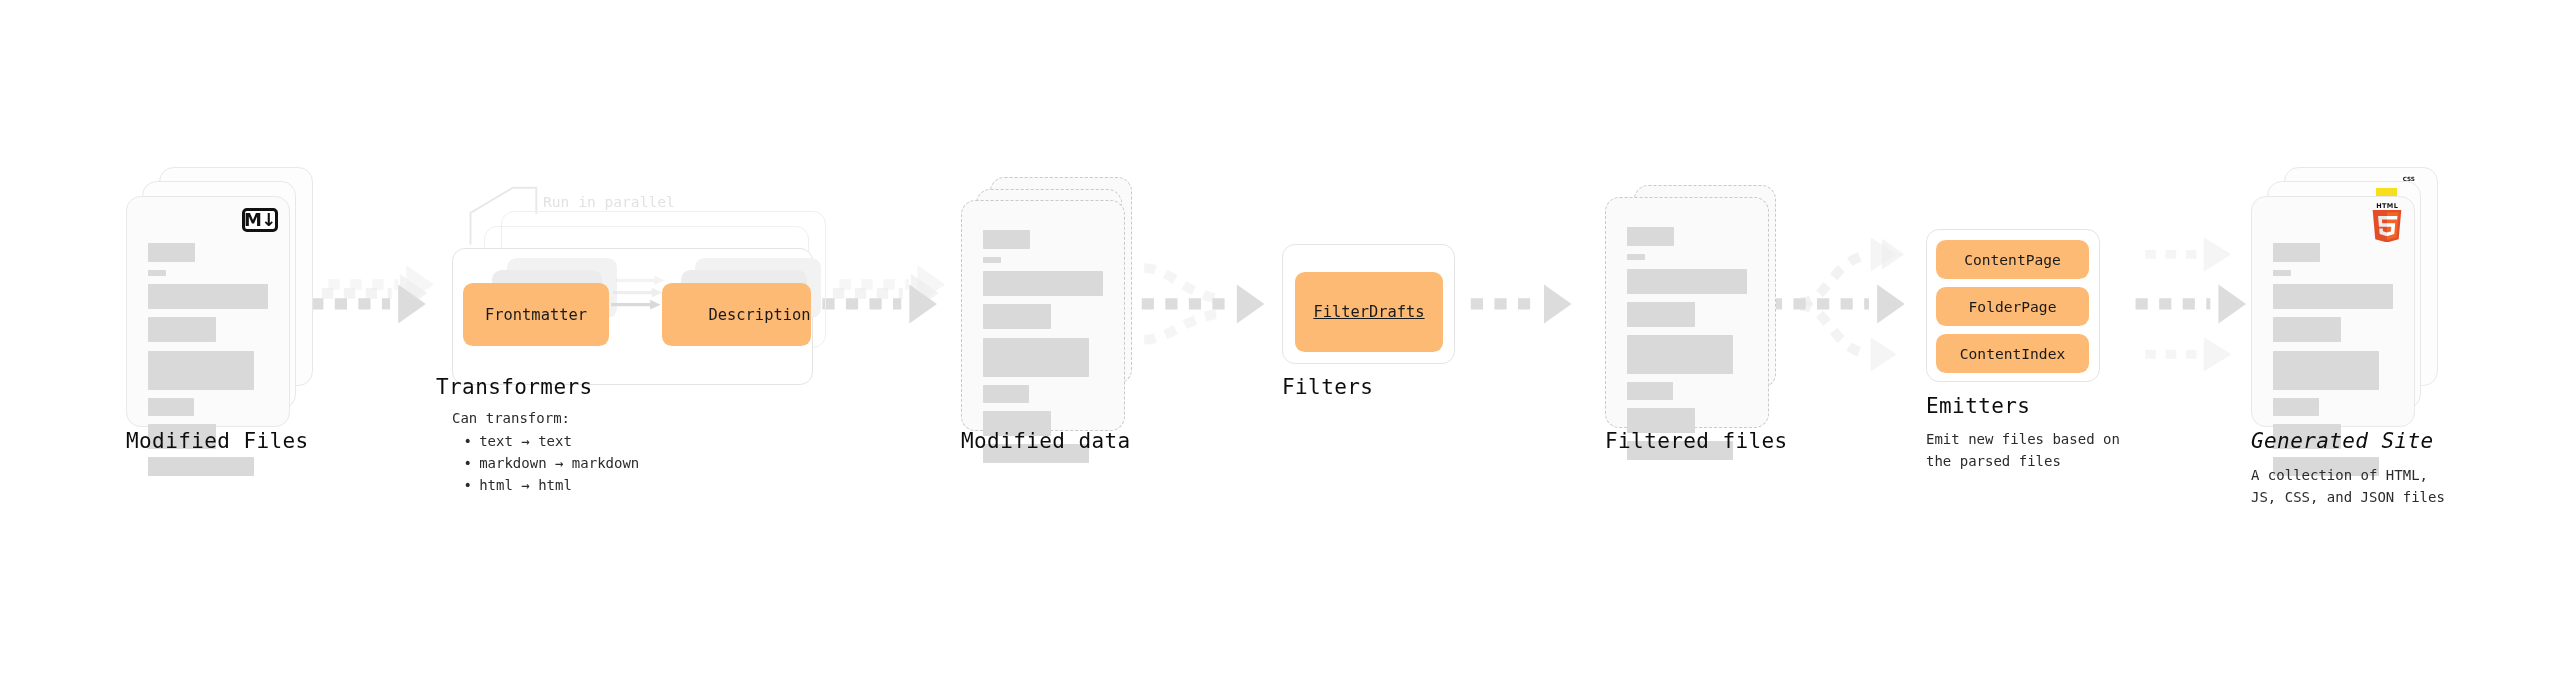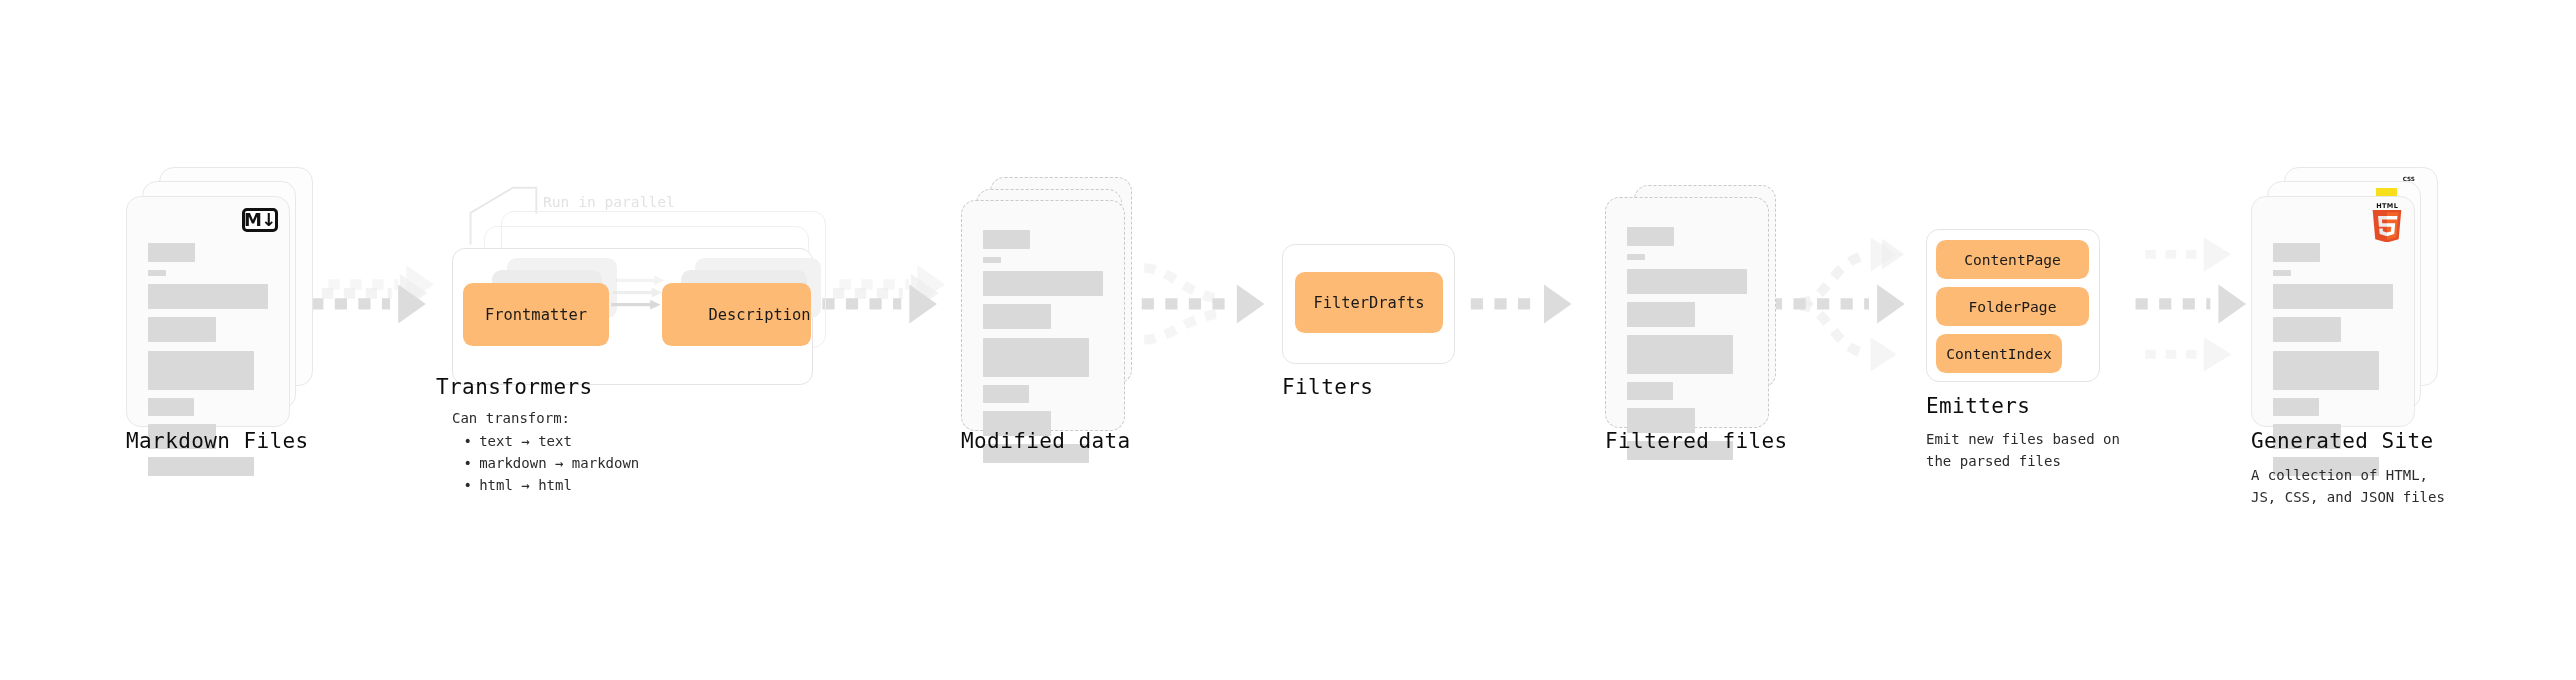--- a/index.html
+++ b/index.html
@@ -174,21 +174,21 @@
         <div class="bar" style="width:18px;height:6.5px;"></div>
         <div class="bar" style="width:100%;height:25px;margin-top:4.9px;"></div>
         <div class="bar" style="width:57%;height:25px;"></div>
         <div class="bar" style="width:88%;height:39px;"></div>
         <div class="bar" style="width:38%;height:18px;"></div>
         <div class="bar" style="width:57%;height:25px;"></div>
         <div class="bar" style="width:88%;height:18.7px;"></div>
       </div>
     </div>
   </div>
-  <div class="title" style="left:126px;top:429px;">Markdown Files</div>
+  <div class="title" style="left:126px;top:429px;">Modified Files</div>
 
   <div>
     <div class="proc-box ghost" style="left:501px;top:211px;width:325px;height:137px;"></div>
     <div class="proc-box ghost" style="left:484px;top:226px;width:325px;height:137px;"></div>
     <div class="proc-box" style="left:452px;top:248px;width:361px;height:137px;"></div>
 
     <div class="chip ghost2" style="left:507px;top:258px;width:110px;height:60px;"></div>
     <div class="chip ghost2" style="left:695px;top:258px;width:126px;height:60px;"></div>
     <div class="chip ghost" style="left:492px;top:270px;width:110px;height:60px;"></div>
     <div class="chip ghost" style="left:681px;top:270px;width:126px;height:60px;"></div>
@@ -239,21 +239,21 @@
         <div class="bar" style="width:88%;height:39px;"></div>
         <div class="bar" style="width:38%;height:18px;"></div>
         <div class="bar" style="width:57%;height:25px;"></div>
         <div class="bar" style="width:88%;height:18.7px;"></div>
       </div>
     </div>
   </div>
   <div class="title" style="left:961px;top:429px;">Modified data</div>
 
   <div class="proc-box" style="left:1282px;top:244px;width:173px;height:120px;"></div>
-  <div class="chip" style="left:1295px;top:272px;width:148px;height:61px;">
+  <div class="chip" style="left:1295px;top:272px;width:148px;height:80px;text-decoration:underline;">
     <span>FilterDrafts</span>
   </div>
   <div class="title" style="left:1282px;top:375px;">Filters</div>
 
   <div class="doc-stack" style="left:1605px;top:185px;width:187px;height:260px;">
     <div class="doc-card dashed" style="left:29px;top:0px;width:142px;height:203px;"></div>
     <div class="doc-card dashed" style="left:0px;top:12.2px;width:164px;height:231px;">
       <div class="doc-body" style="top:29px;">
         <div class="bar" style="width:47px;height:18.7px;"></div>
         <div class="bar" style="width:18px;height:6.5px;"></div>
@@ -268,21 +268,21 @@
   </div>
   <div class="title" style="left:1605px;top:429px;">Filtered files</div>
 
   <div class="proc-box" style="left:1926px;top:229px;width:174px;height:153px;"></div>
   <div class="chip" style="left:1936px;top:240px;width:153px;height:39px;font-size:14.6px;">
     <span>ContentPage</span>
   </div>
   <div class="chip" style="left:1936px;top:287px;width:153px;height:39px;font-size:14.6px;">
     <span>FolderPage</span>
   </div>
-  <div class="chip" style="left:1936px;top:334px;width:126px;height:39px;font-size:14.6px;align-items:center;">
+  <div class="chip" style="left:1936px;top:334px;width:153px;height:39px;font-size:14.6px;align-items:center;">
     <span>ContentIndex</span>
   </div>
   <div class="title" style="left:1926px;top:394px;">Emitters</div>
   <div class="sub" style="left:1926px;top:429px;">Emit new files based on
 the parsed files</div>
 
   <div class="doc-stack" style="left:2251px;top:167px;width:195px;height:260px;">
     <div class="doc-card ghost" style="left:32.5px;top:0px;width:154px;height:219px;">
       <div class="css-badge" style="right:18.7px;top:7.3px;width:18px;height:11.4px;background:#fff;
                   border-bottom:3.3px solid #264de4;
@@ -310,18 +310,18 @@
         <div class="bar" style="width:18px;height:6.5px;"></div>
         <div class="bar" style="width:100%;height:25px;margin-top:4.9px;"></div>
         <div class="bar" style="width:57%;height:25px;"></div>
         <div class="bar" style="width:88%;height:39px;"></div>
         <div class="bar" style="width:38%;height:18px;"></div>
         <div class="bar" style="width:57%;height:25px;"></div>
         <div class="bar" style="width:88%;height:18.7px;"></div>
       </div>
     </div>
   </div>
-  <div class="title" style="left:2251px;top:429px;">Generated Site</div>
+  <div class="title" style="left:2251px;top:429px;font-style:italic;">Generated Site</div>
   <div class="sub" style="left:2251px;top:465px;">A collection of HTML,
 JS, CSS, and JSON files</div>
 
 </div>
 
 
 </body></html>

